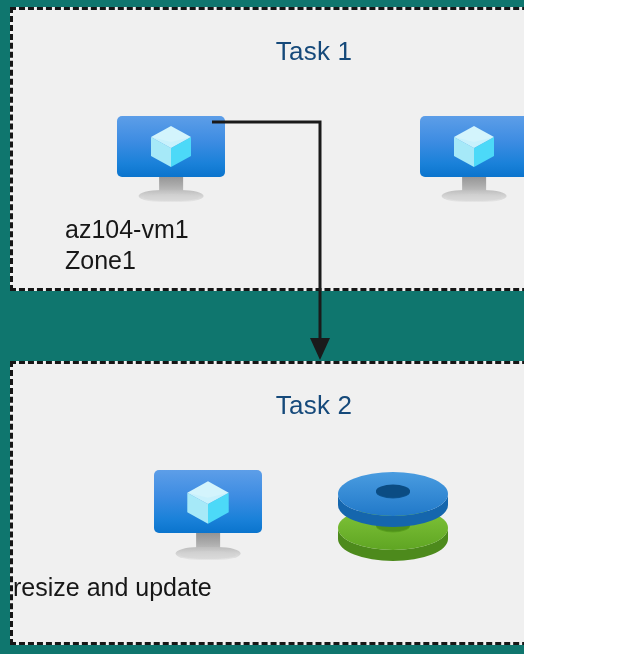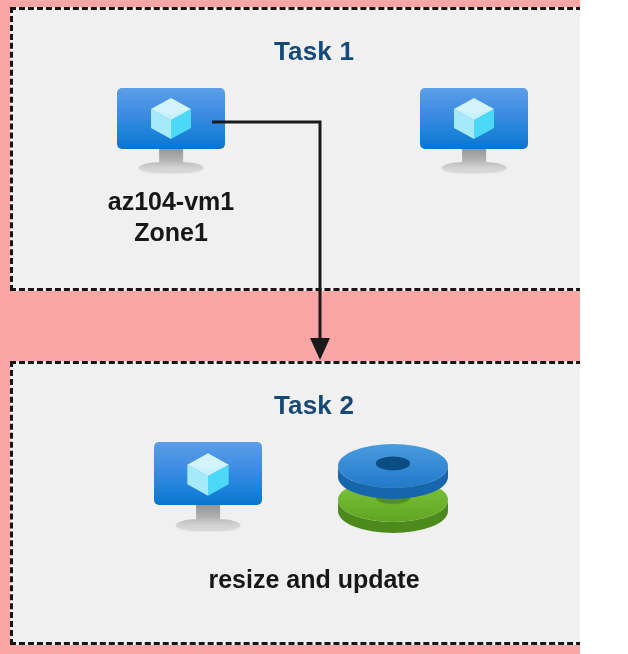--- a/index.html
+++ b/index.html
@@ -7,25 +7,24 @@
     margin: 0;
     padding: 0;
     background: #ffffff;
   }
   body {
     font-family: "Liberation Sans", sans-serif;
     -webkit-font-smoothing: antialiased;
   }
   #canvas {
     position: relative;
-    width: 580px;
+    width: 524px;
     height: 654px;
-    background: #fca5a5;
+    background: #0f766e;
     overflow: hidden;
-    font-weight: bold;
   }
 
   
   .task-box {
     position: absolute;
     box-sizing: border-box;
     background: #f0f0f0;
     border: 3px dashed #161616;
   }
   #task1-box { left: 10px;  top: 7px;   width: 608px; height: 284px; }
@@ -41,21 +40,22 @@
     line-height: 30px;
     letter-spacing: 0.2px;
     white-space: nowrap;
   }
   #task1-title { top: 26px; }
   #task2-title { top: 26px; }
 
   
   .node {
     position: absolute;
-    text-align: center;
+    text-align: left;
+    margin-top: 28px;
   }
   .node-label {
     color: #171717;
     font-size: 25px;
     line-height: 31px;
     white-space: pre-line;
     margin-top: 10px;
   }
 
   
@@ -206,21 +206,21 @@
           <ellipse cx="59" cy="53" rx="17" ry="6.5" fill="#4f911b"></ellipse>
 
           <path d="M4,22 a55,22 0 0 0 110,0 l0,11 a55,22 0 0 1 -110,0 z" fill="#1566ad"></path>
           <ellipse cx="59" cy="22" rx="55" ry="22" fill="url(#blueTop)"></ellipse>
           <ellipse cx="59" cy="20" rx="17" ry="6.5" fill="#0d5490"></ellipse>
           <ellipse cx="59" cy="19" rx="17" ry="6.5" fill="#0b4c83"></ellipse>
         </svg>
       </div>
     </div>
 
-    <div class="node-label" style="position:absolute; left:0; top:196px; width:100%; text-align:center; margin-top:4px;">resize and update</div>
+    <div class="node-label" style="position:absolute; left:0; top:196px; width:100%; margin-top:12px;">resize and update</div>
   </div>
 
   <svg id="connector">
     <path d="M212,122 L320,122 L320,343" fill="none" stroke="#1a1a1a" stroke-width="3"></path>
     <polygon points="320,360 310,338 330,338" fill="#1a1a1a"></polygon>
   </svg>
 
 </div>
 
 </body></html>

